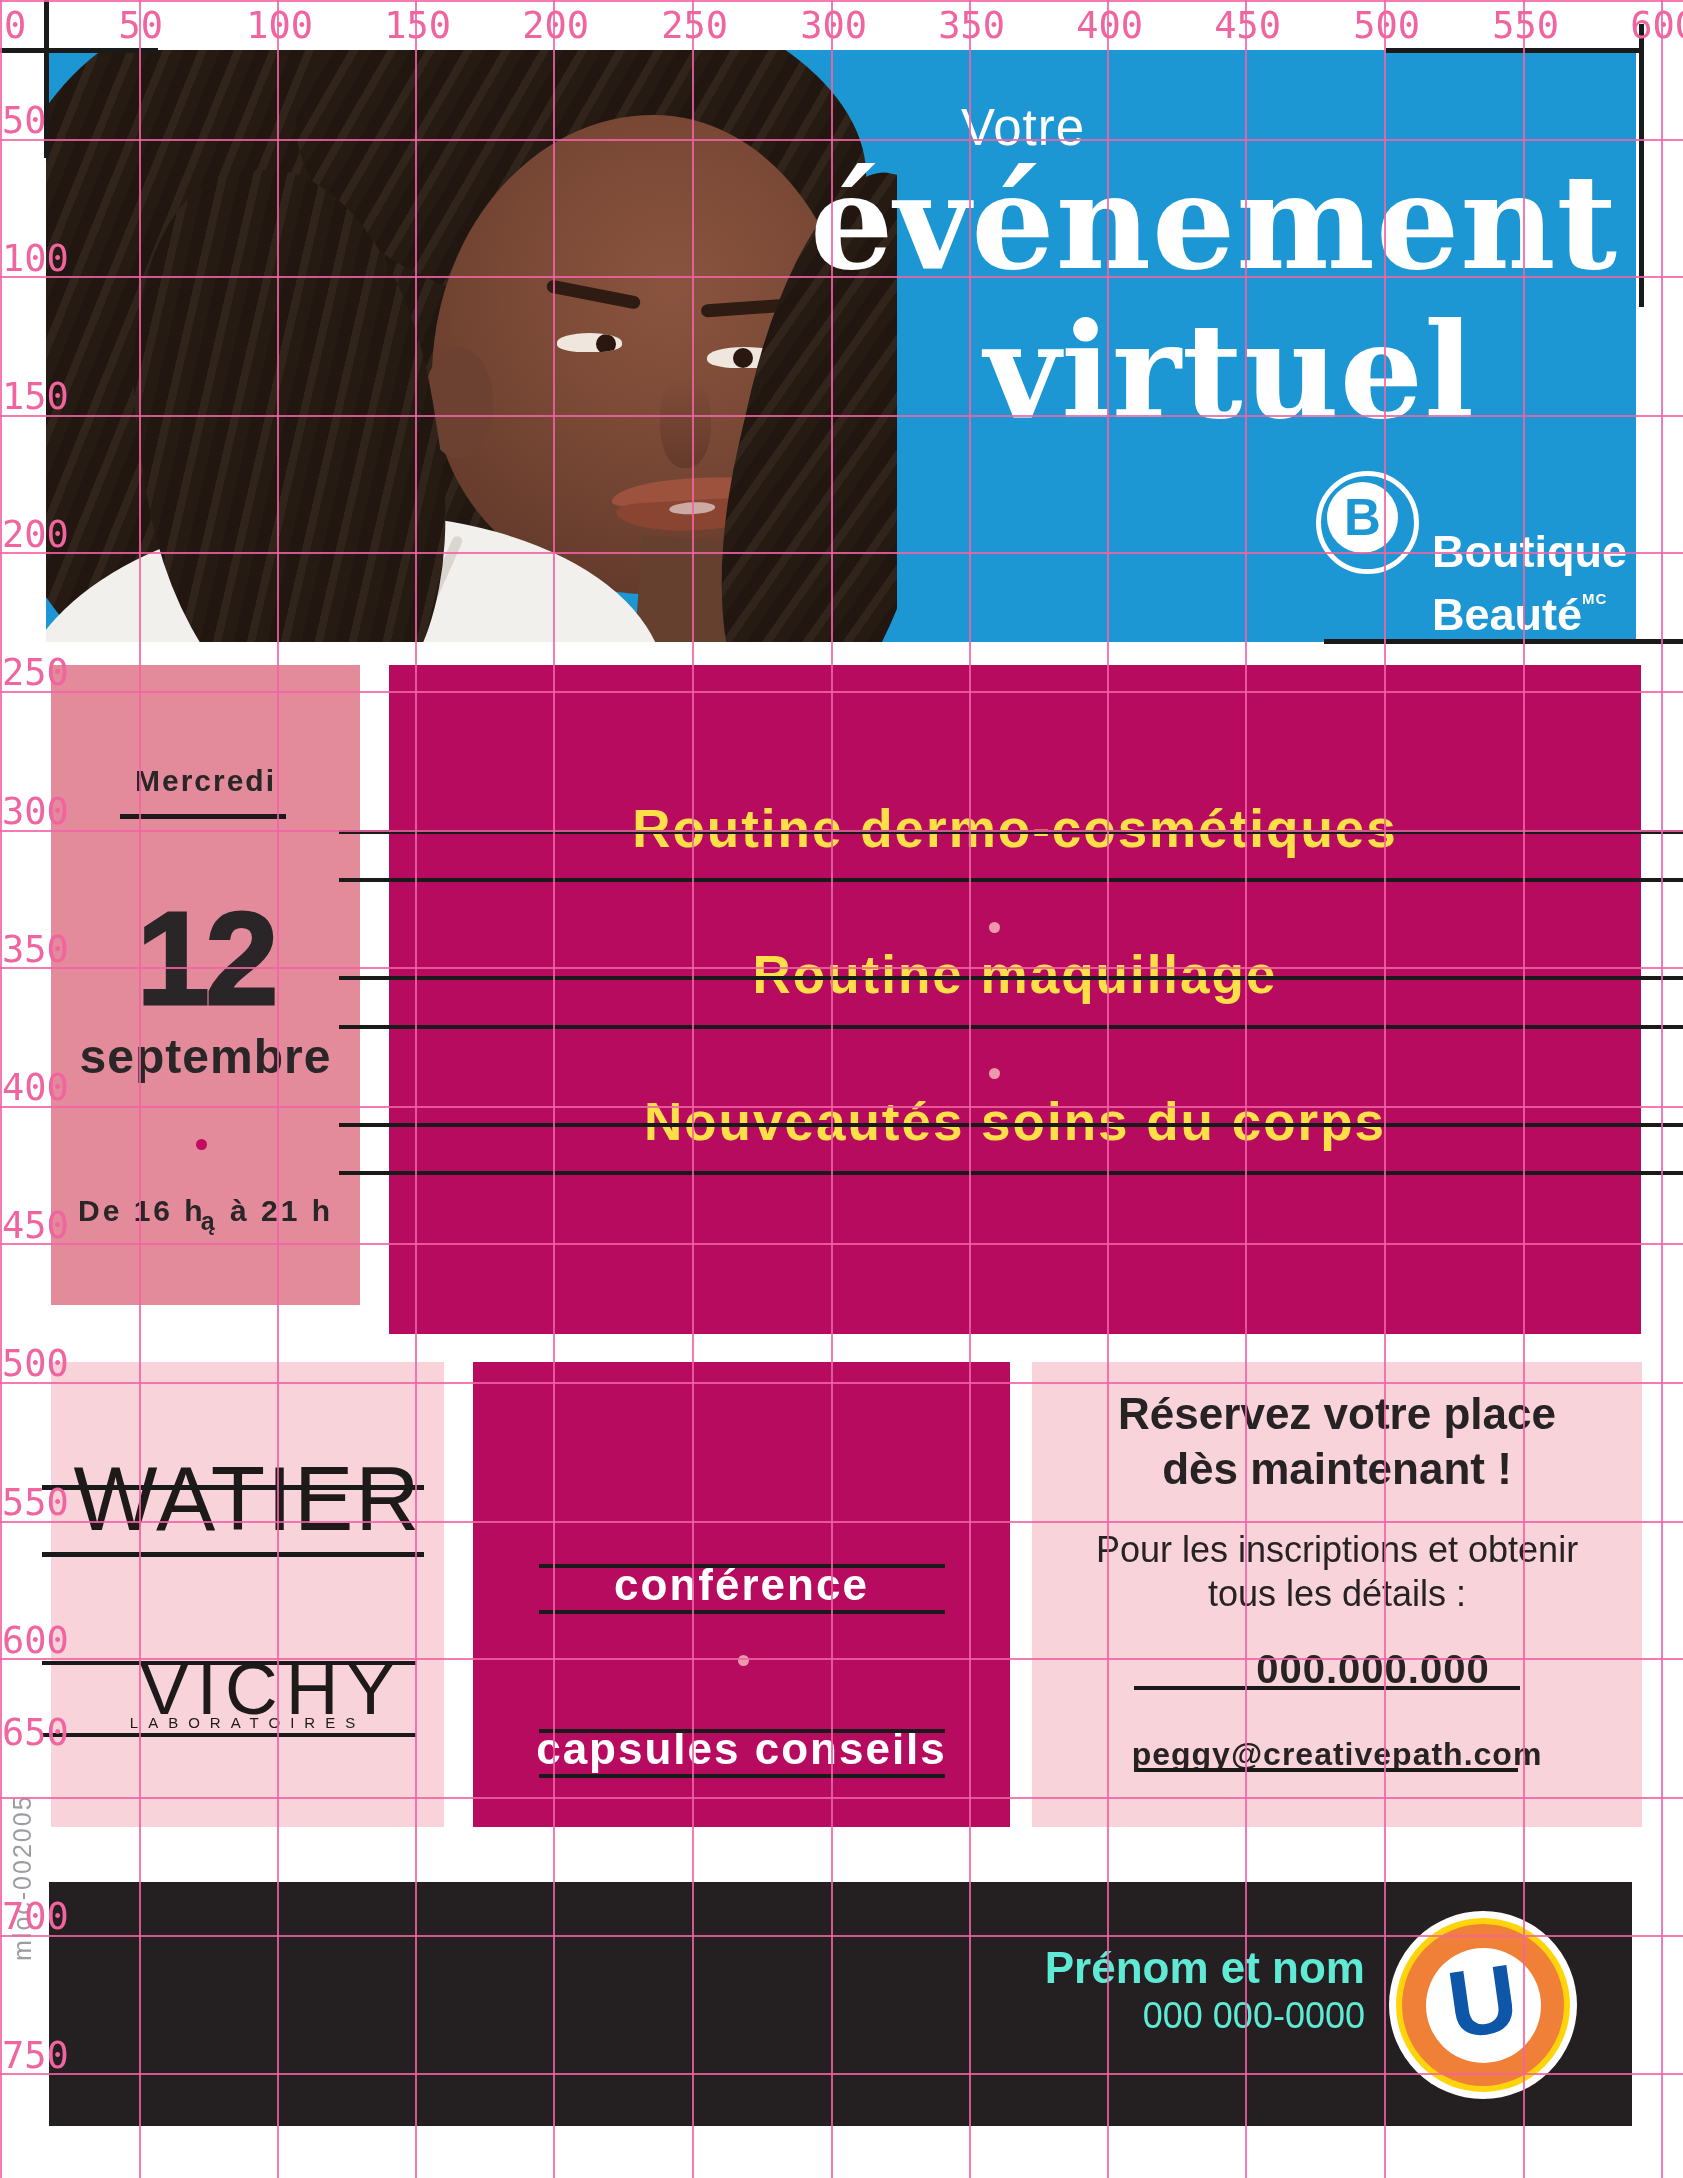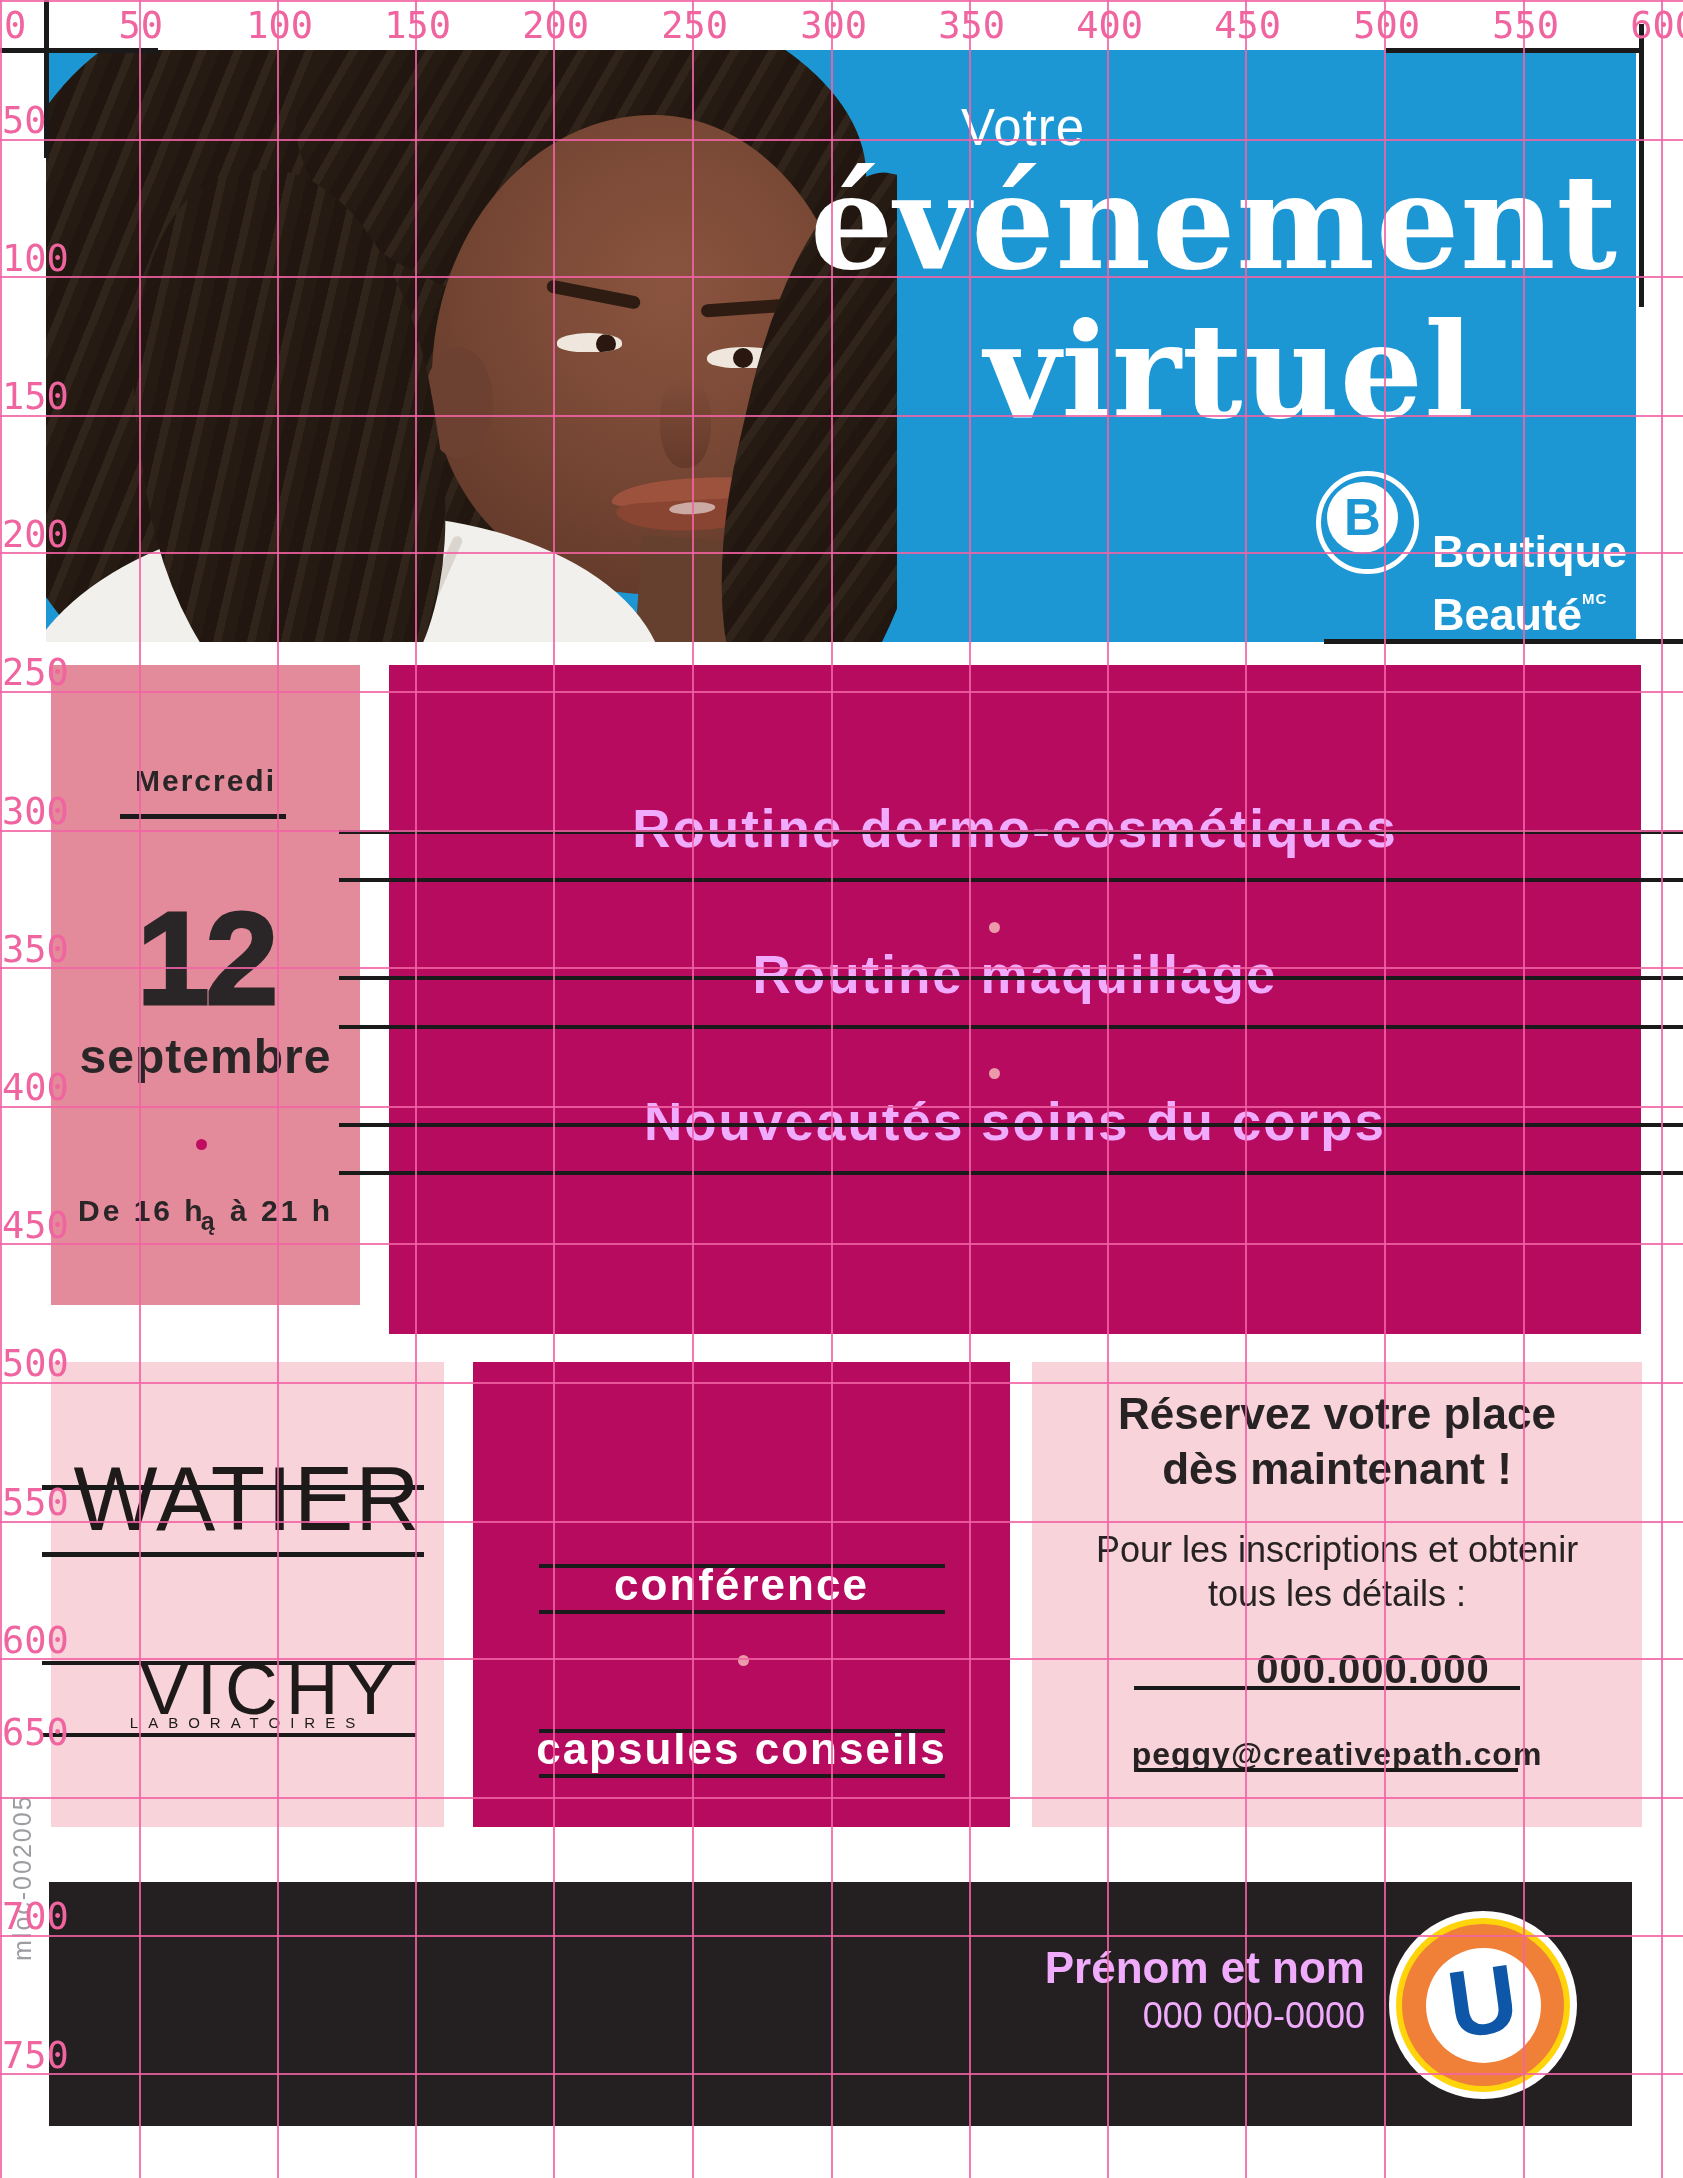--- a/index.html
+++ b/index.html
@@ -58,21 +58,21 @@
   
   #date-panel{left:51px;top:665px;width:309px;height:640px;background:#e38a9b;color:#2a2627;z-index:1;}
   #weekday{left:0;top:99px;width:100%;text-align:center;font-size:30px;font-weight:bold;letter-spacing:2px;}
   #day{left:0;top:218px;width:100%;text-align:center;font-size:131px;font-weight:bold;
        letter-spacing:-4px;-webkit-text-stroke:3px #2a2627;}
   #month{left:0;top:364px;width:100%;text-align:center;font-size:48px;font-weight:bold;letter-spacing:1px;}
   #time{left:0;top:529px;width:100%;text-align:center;font-size:30px;font-weight:bold;letter-spacing:3px;white-space:nowrap;}
   .artifact{font-size:25px;position:relative;top:9px;margin-left:-5px;margin-right:1px;}
 
   #program-panel{left:389px;top:665px;width:1252px;height:669px;background:#b70b60;z-index:1;}
-  .program-item{left:0;width:100%;text-align:center;color:#f0abfc;font-weight:bold;
+  .program-item{left:0;width:100%;text-align:center;color:#fde047;font-weight:bold;
       font-size:53px;letter-spacing:2px;white-space:nowrap;}
   #prog-1{top:133px;} #prog-2{top:279px;} #prog-3{top:426px;}
 
   #conf-panel{left:473px;top:1362px;width:537px;height:465px;background:#b70b60;z-index:1;}
   .conf-item{left:0;width:100%;text-align:center;color:#ffffff;font-weight:bold;
       font-size:44px;letter-spacing:2px;}
   #conf-1{top:198px;} #conf-2{top:362px;}
 
   #brand-panel{left:51px;top:1362px;width:393px;height:465px;background:#f8d3d9;color:#1d1a19;z-index:1;}
   #brand1{left:0;top:85px;width:100%;text-align:center;font-size:89px;font-weight:400;
@@ -81,21 +81,21 @@
   #brand2-sub{left:0;top:352px;width:100%;text-align:center;font-size:15px;letter-spacing:10px;}
 
   #booking-panel{left:1032px;top:1362px;width:610px;height:465px;background:#f8d3d9;color:#272325;z-index:1;}
   #booking-head{left:0;top:24px;width:100%;text-align:center;font-size:44px;font-weight:bold;line-height:55px;}
   #booking-sub{left:0;top:166px;width:100%;text-align:center;font-size:36px;line-height:44px;}
   #booking-phone{left:0;top:285px;width:100%;text-align:center;font-size:40px;font-weight:bold;letter-spacing:1px;padding-left:36px;}
   #booking-email{left:0;top:374px;width:100%;text-align:center;font-size:32px;font-weight:bold;letter-spacing:1px;}
 
   
   #footer{left:49px;top:1882px;width:1583px;height:244px;background:#241f20;z-index:1;}
-  #footer-text{right:267px;top:61px;text-align:right;color:#f0abfc;white-space:nowrap;}
+  #footer-text{right:267px;top:61px;text-align:right;color:#5eead4;white-space:nowrap;}
   #footer-name{font-size:44px;font-weight:bold;line-height:50px;}
   #footer-address{font-size:36px;line-height:46px;}
   #footer-phone{font-size:36px;line-height:46px;}
   #u-logo{left:1340px;top:29px;width:188px;height:188px;background:#ffffff;border-radius:50%;
       display:flex;align-items:center;justify-content:center;}
   #u-ring-yellow{width:174px;height:174px;background:#ffd40a;border-radius:50%;
       display:flex;align-items:center;justify-content:center;}
   #u-ring-orange{width:162px;height:162px;background:#f08038;border-radius:50%;
       display:flex;align-items:center;justify-content:center;}
   #u-disc{width:115px;height:115px;background:#ffffff;border-radius:50%;

